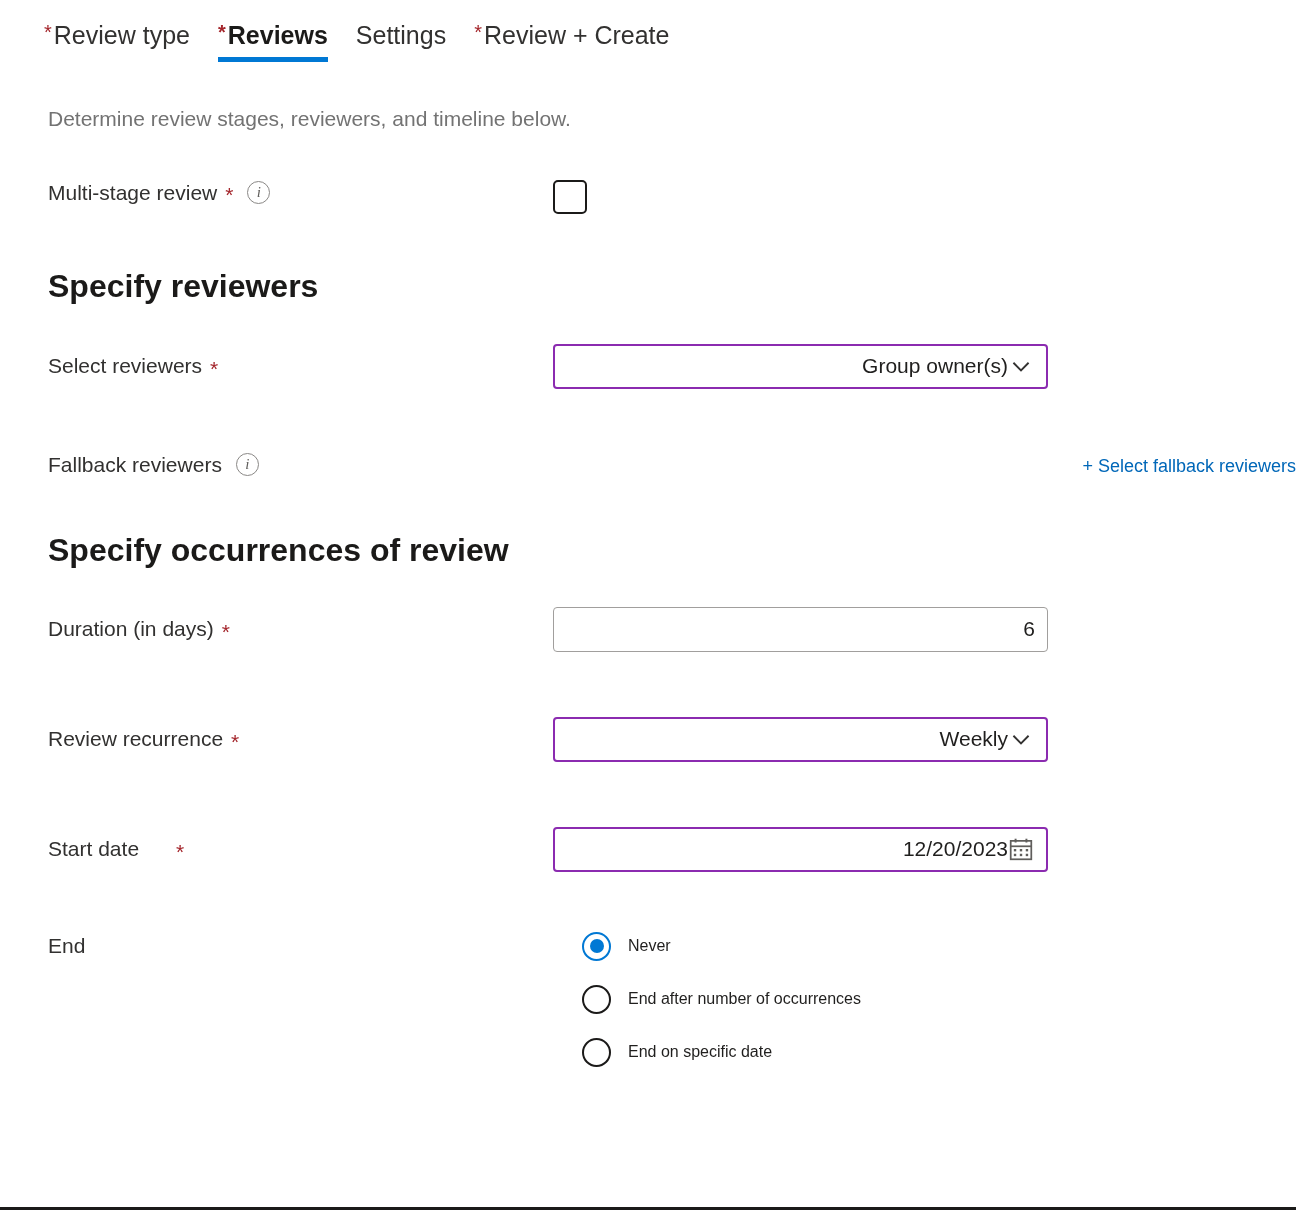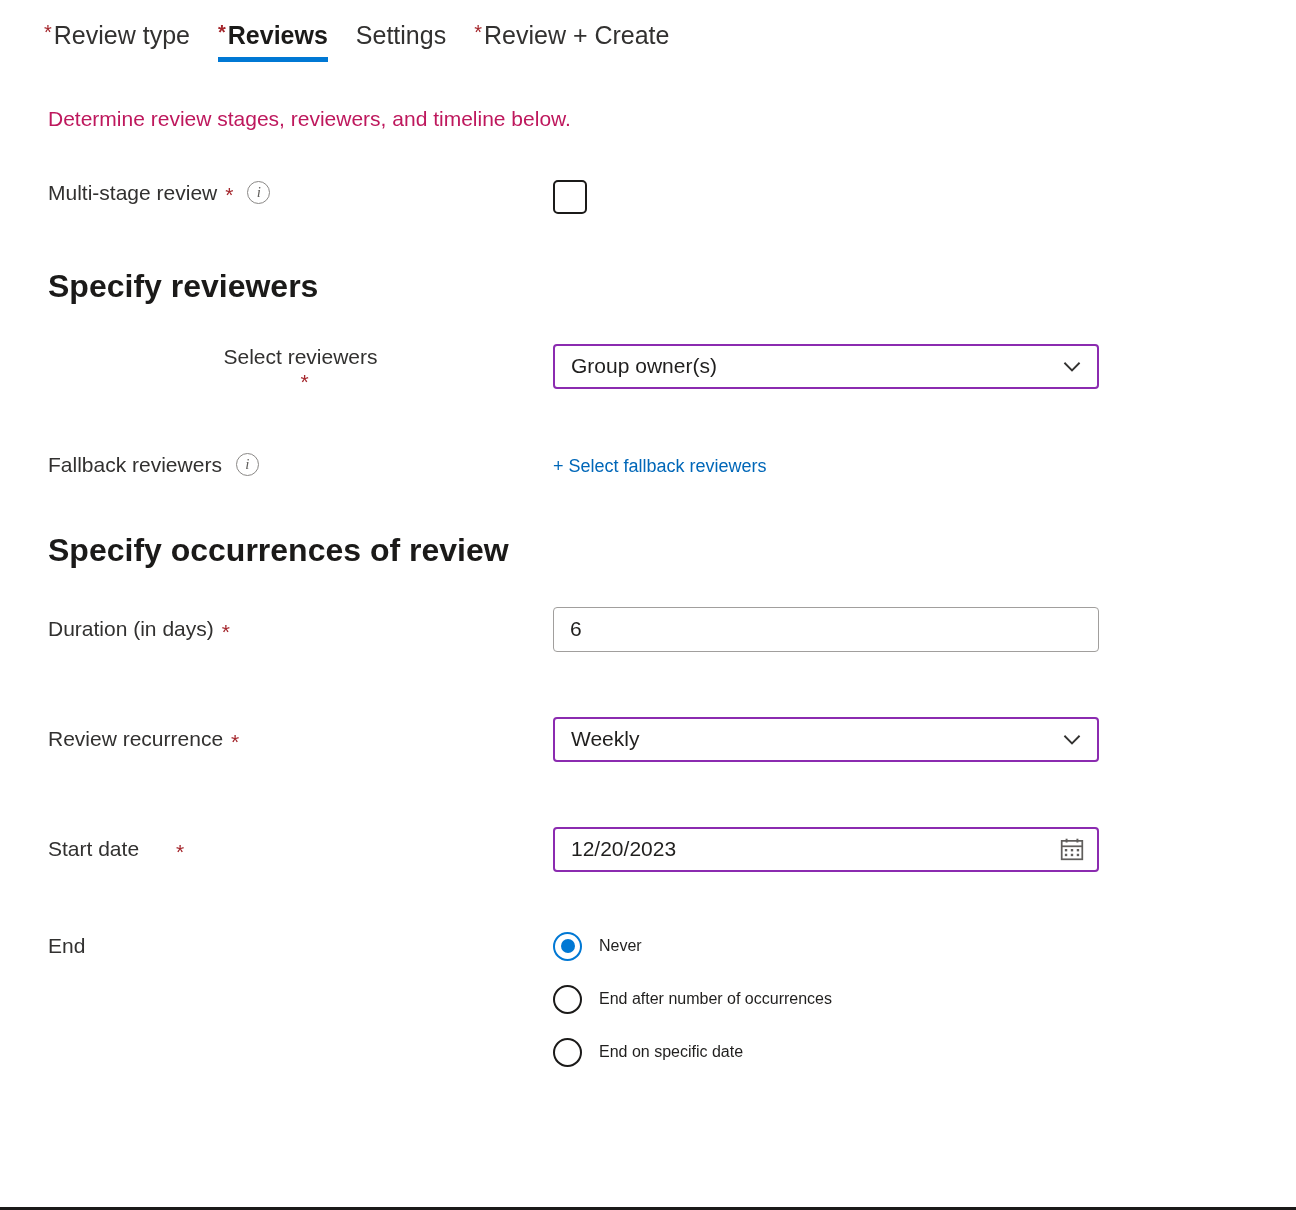--- a/index.html
+++ b/index.html
@@ -57,28 +57,29 @@
     height: 5px;
     background: #0078d4;
   }
 
   
   .content {
     padding: 0 0 0 48px;
   }
   .intro {
     font-size: 21px;
-    color: #be185d;
+    color: #737373;
     margin-top: 44px;
     line-height: 1.2;
   }
 
   .row {
     display: flex;
     align-items: flex-start;
+    text-align: right;
   }
   .label-col {
     width: 505px;
     flex: 0 0 505px;
     font-size: 21px;
     color: #323130;
     display: flex;
     align-items: center;
     line-height: 1.2;
   }
@@ -126,21 +127,21 @@
     height: 34px;
     border: 2.5px solid #1b1a19;
     border-radius: 5px;
     background: #ffffff;
     box-sizing: border-box;
     cursor: pointer;
   }
 
   
   .fld {
-    width: 546px;
+    width: 495px;
     height: 45px;
     box-sizing: border-box;
     border: 1.5px solid #a19f9d;
     border-radius: 4px;
     background: #ffffff;
     display: flex;
     align-items: center;
     padding: 0 12px 0 16px;
     font-size: 21px;
     color: #201f1e;
@@ -252,21 +253,21 @@
       <span class="info-icon">i</span>
     </div>
     <div class="field-col">
       <div class="checkbox"></div>
     </div>
   </div>
 
   <div class="section-title" style="margin-top: 53px;">Specify reviewers</div>
 
   <div class="row" style="margin-top: 38px;">
-    <div class="label-col" style="height:45px;flex-direction:column;">
+    <div class="label-col" style="height:45px;">
       <span>Select reviewers</span>
       <span class="req-star">*</span>
     </div>
     <div class="field-col">
       <div class="fld accent combo">
         <span class="val">Group owner(s)</span>
         <svg class="chevron" viewBox="0 0 24 24">
           <path d="M5 9 L12 16 L19 9" fill="none" stroke="#323130" stroke-width="1.7"></path>
         </svg>
       </div>
@@ -329,21 +330,21 @@
           <rect x="10.9" y="12" width="2.2" height="2.2" fill="#605e5c"></rect>
           <rect x="16.4" y="12" width="2.2" height="2.2" fill="#605e5c"></rect>
           <rect x="5.4" y="16.4" width="2.2" height="2.2" fill="#605e5c"></rect>
           <rect x="10.9" y="16.4" width="2.2" height="2.2" fill="#605e5c"></rect>
           <rect x="16.4" y="16.4" width="2.2" height="2.2" fill="#605e5c"></rect>
         </svg>
       </div>
     </div>
   </div>
 
-  <div class="row" style="margin-top: 48px;">
+  <div class="row" style="margin-top: 48px; gap: 29px;">
     <div class="label-col" style="height:53px;">
       <span>End</span>
     </div>
     <div class="field-col">
       <div class="radio-group">
 
         <div class="radio-item">
           <span class="radio checked"></span>
           <span class="radio-label">Never</span>
         </div>

